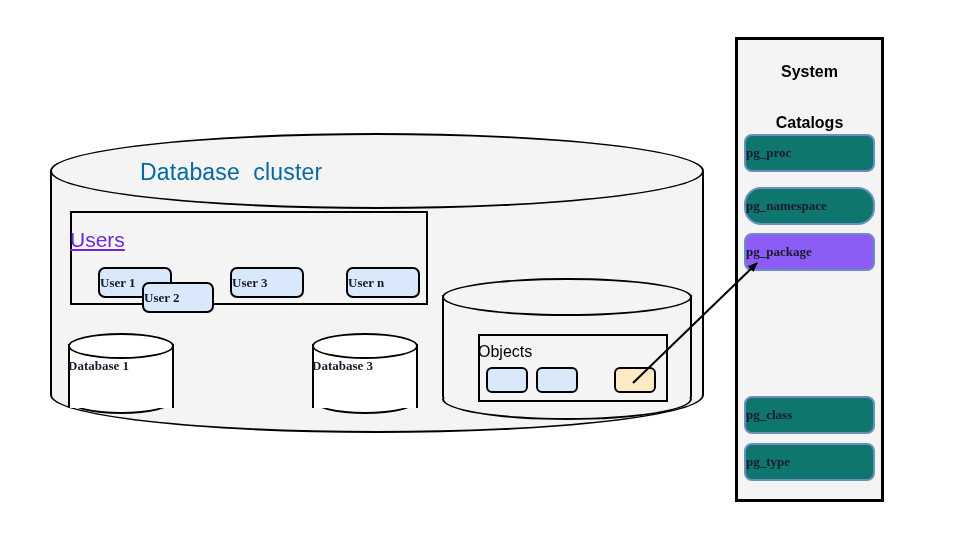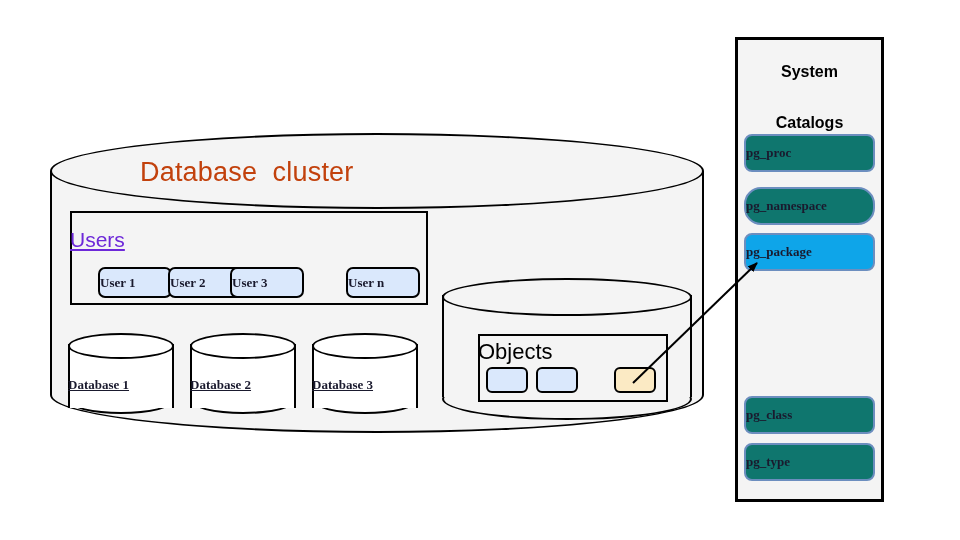--- a/index.html
+++ b/index.html
@@ -61,22 +61,22 @@
   }
   #cluster .cyl-body   { top: 38px; width: 654px; height: 224px; }
   #cluster .cyl-bottom { top: 224px; width: 654px; height: 76px; }
   #cluster .cyl-top    { top: 0px;  width: 654px; height: 76px; }
 
   #cluster-title {
     left: 140px;
     top: 150px;
     width: 470px;
     height: 44px;
-    font-size: 27px;
-    color: #c2410c;
+    font-size: 23px;
+    color: #0369a1;
     letter-spacing: 0.2px;
     white-space: pre;
   }
 
   
   #users-box {
     left: 70px;
     top: 211px;
     width: 358px;
     height: 94px;
@@ -100,21 +100,21 @@
     box-sizing: border-box;
     background: #dae8fc;
     border: 2px solid #000;
     border-radius: 7px;
     font-family: "Liberation Serif", serif;
     font-weight: bold;
     font-size: 13px;
     color: #1a1a2e;
   }
   #user-1 { left: 74px;  width: 74px; margin-left: 24px; }
-  #user-2 { left: 168px; width: 89px; }
+  #user-2 { left: 142px; width: 72px; margin-top: 15px; }
   #user-3 { left: 230px; width: 74px; }
   #user-n { left: 346px; width: 74px; }
 
   
   .db-cyl { position: absolute; top: 333px; width: 106px; height: 86px; }
   .db-cyl .b {
     position: absolute; left: 0; top: 11px;
     width: 106px; height: 64px; box-sizing: border-box;
     background: #ffffff;
     border-left: 2px solid #000;
@@ -124,27 +124,26 @@
     position: absolute; left: 0; top: 53px;
     width: 106px; height: 28px; box-sizing: border-box;
     background: #ffffff; border: 2px solid #000; border-radius: 50%;
   }
   .db-cyl .top {
     position: absolute; left: 0; top: 0;
     width: 106px; height: 26px; box-sizing: border-box;
     background: #ffffff; border: 2px solid #000; border-radius: 50%;
   }
   .db-label {
-    position: absolute; left: 0; top: 39px;
+    position: absolute; left: 0; top: 20px;
     width: 106px; height: 26px;
     font-family: "Liberation Serif", serif;
     font-weight: bold;
     font-size: 13px;
     color: #1a1a2e;
-    text-decoration: underline;
   }
   #db-1 { left: 68px; }
   #db-2 { left: 190px; }
   #db-3 { left: 312px; }
 
   
   #objects-cyl {
     left: 442px;
     top: 278px;
     width: 250px;
@@ -161,21 +160,21 @@
     height: 68px;
     box-sizing: border-box;
     border: 2px solid #000;
     background: #f4f4f4;
   }
   #objects-label {
     left: 478px;
     top: 340px;
     width: 190px;
     height: 24px;
-    font-size: 22px;
+    font-size: 16px;
     color: #000;
   }
   .obj-chip {
     position: absolute;
     top: 367px;
     width: 42px;
     height: 26px;
     box-sizing: border-box;
     border: 2px solid #000;
     border-radius: 6px;
@@ -214,21 +213,21 @@
     border: 2px solid #6c8ebf;
     border-radius: 8px;
     background: #0f766e;
     font-family: "Liberation Serif", serif;
     font-weight: bold;
     font-size: 13px;
     color: #1a1a2e;
   }
   #cat-0 { top: 134px; }
   #cat-1 { top: 187px; border-radius: 17px; }
-  #cat-2 { top: 233px; background: #0ea5e9; }
+  #cat-2 { top: 233px; background: #8b5cf6; }
   #cat-3 { top: 396px; }
   #cat-4 { top: 443px; }
 
   
   #arrow-svg {
     position: absolute;
     left: 0; top: 0;
     width: 960px; height: 540px;
     pointer-events: none;
   }
@@ -254,26 +253,20 @@
   <div id="user-3" class="user-chip center-text">User 3</div>
   <div id="user-n" class="user-chip center-text">User n</div>
 
   <div id="db-1" class="db-cyl">
     <div class="bot"></div>
     <div class="b"></div>
     <div class="top"></div>
     <div class="db-label center-text">Database 1</div>
   </div>
 
-  <div id="db-2" class="db-cyl">
-    <div class="bot"></div>
-    <div class="b"></div>
-    <div class="top"></div>
-    <div class="db-label center-text">Database 2</div>
-  </div>
 
   <div id="db-3" class="db-cyl">
     <div class="bot"></div>
     <div class="b"></div>
     <div class="top"></div>
     <div class="db-label center-text">Database 3</div>
   </div>
 
   <div id="objects-cyl" class="cyl">
     <div class="cyl-bottom"></div>

